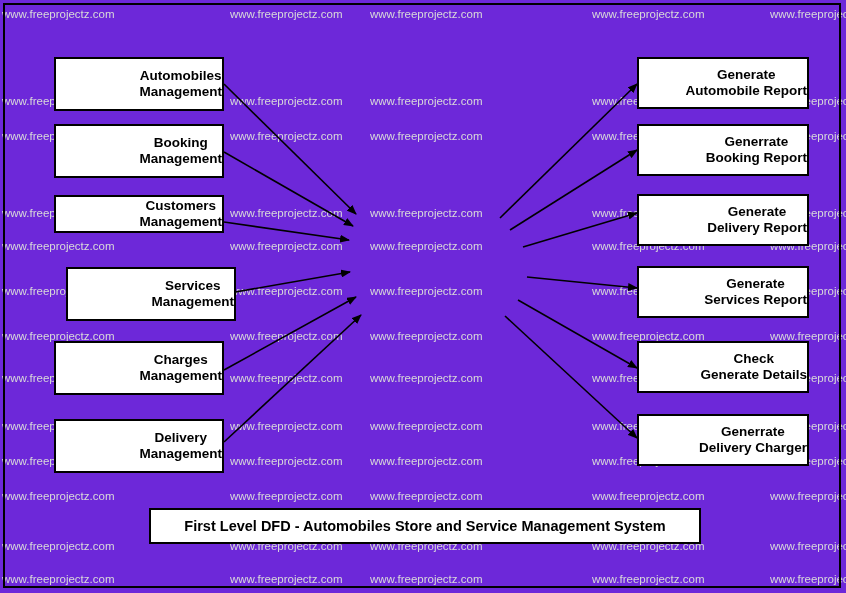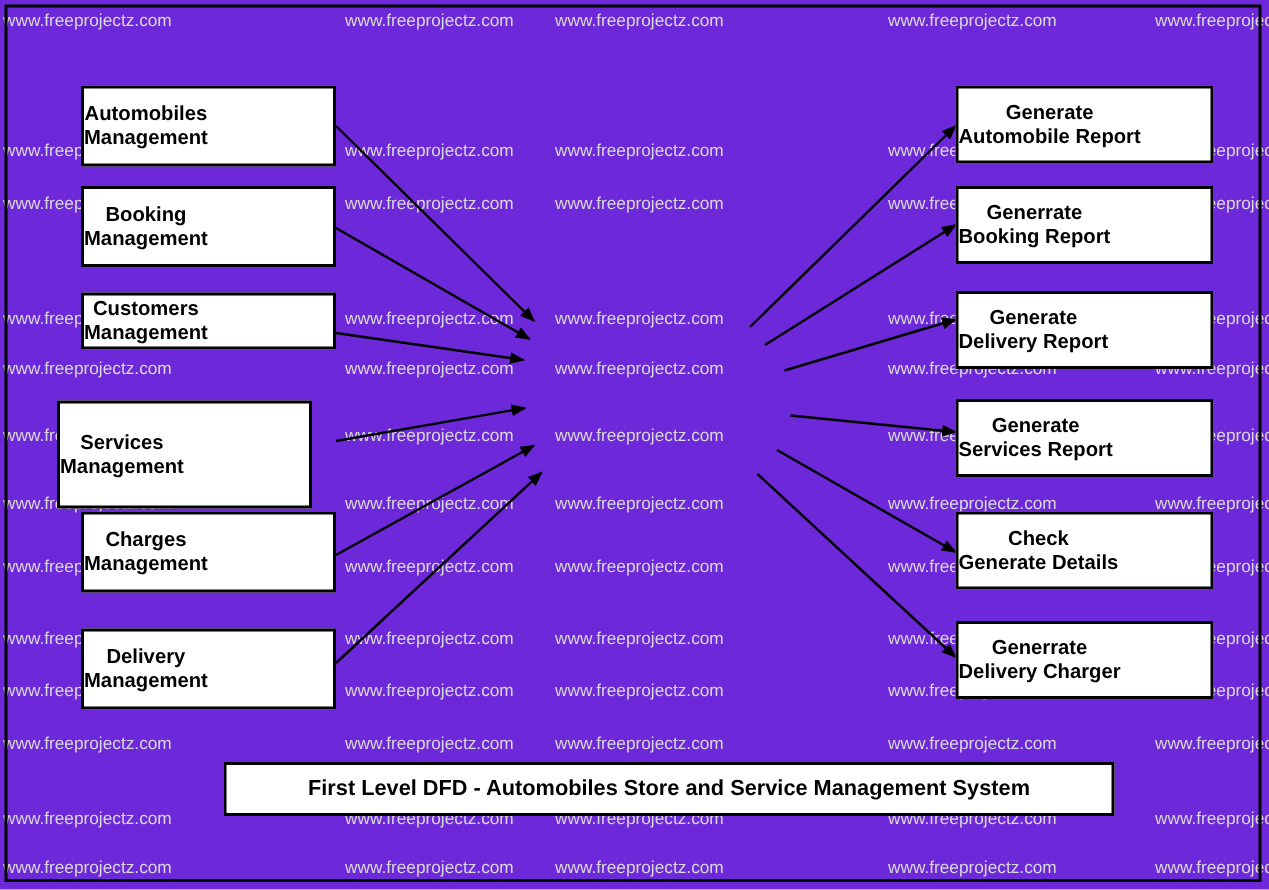--- a/index.html
+++ b/index.html
@@ -36,21 +36,21 @@
     pointer-events: none;
     user-select: none;
   }
   .node {
     position: absolute;
     border: 2px solid #000000;
     background: #ffffff;
     box-sizing: border-box;
     display: flex;
     align-items: center;
-    justify-content: flex-start;
+    justify-content: flex-end;
     text-align: center;
     font-weight: bold;
     font-size: 13.5px;
     line-height: 16px;
     color: #000000;
     z-index: 5;
   }
   .node span { display: block; }
   .process {
     position: absolute;
@@ -202,21 +202,21 @@
       <span>Booking</span>
       <span>Management</span>
     </div>
   </div>
   <div class="node" style="left:54px; top:195px; width:170px; height:38px;">
     <div>
       <span>Customers</span>
       <span>Management</span>
     </div>
   </div>
-  <div class="node" style="left:38px; top:267px; width:170px; height:72px;">
+  <div class="node" style="left:66px; top:267px; width:170px; height:54px;">
     <div>
       <span>Services</span>
       <span>Management</span>
     </div>
   </div>
   <div class="node" style="left:54px; top:341px; width:170px; height:54px;">
     <div>
       <span>Charges</span>
       <span>Management</span>
     </div>
@@ -259,17 +259,17 @@
       <span>Generate Details</span>
     </div>
   </div>
   <div class="node" style="left:637px; top:414px; width:172px; height:52px;">
     <div>
       <span>Generrate</span>
       <span>Delivery Charger</span>
     </div>
   </div>
 
-  <div class="caption" style="left:149px; top:508px; width:594px; height:36px;">
+  <div class="caption" style="left:149px; top:508px; width:552px; height:36px;">
     <span>First Level DFD - Automobiles Store and Service Management System</span>
   </div>
 
 </div>
 
 </body></html>

